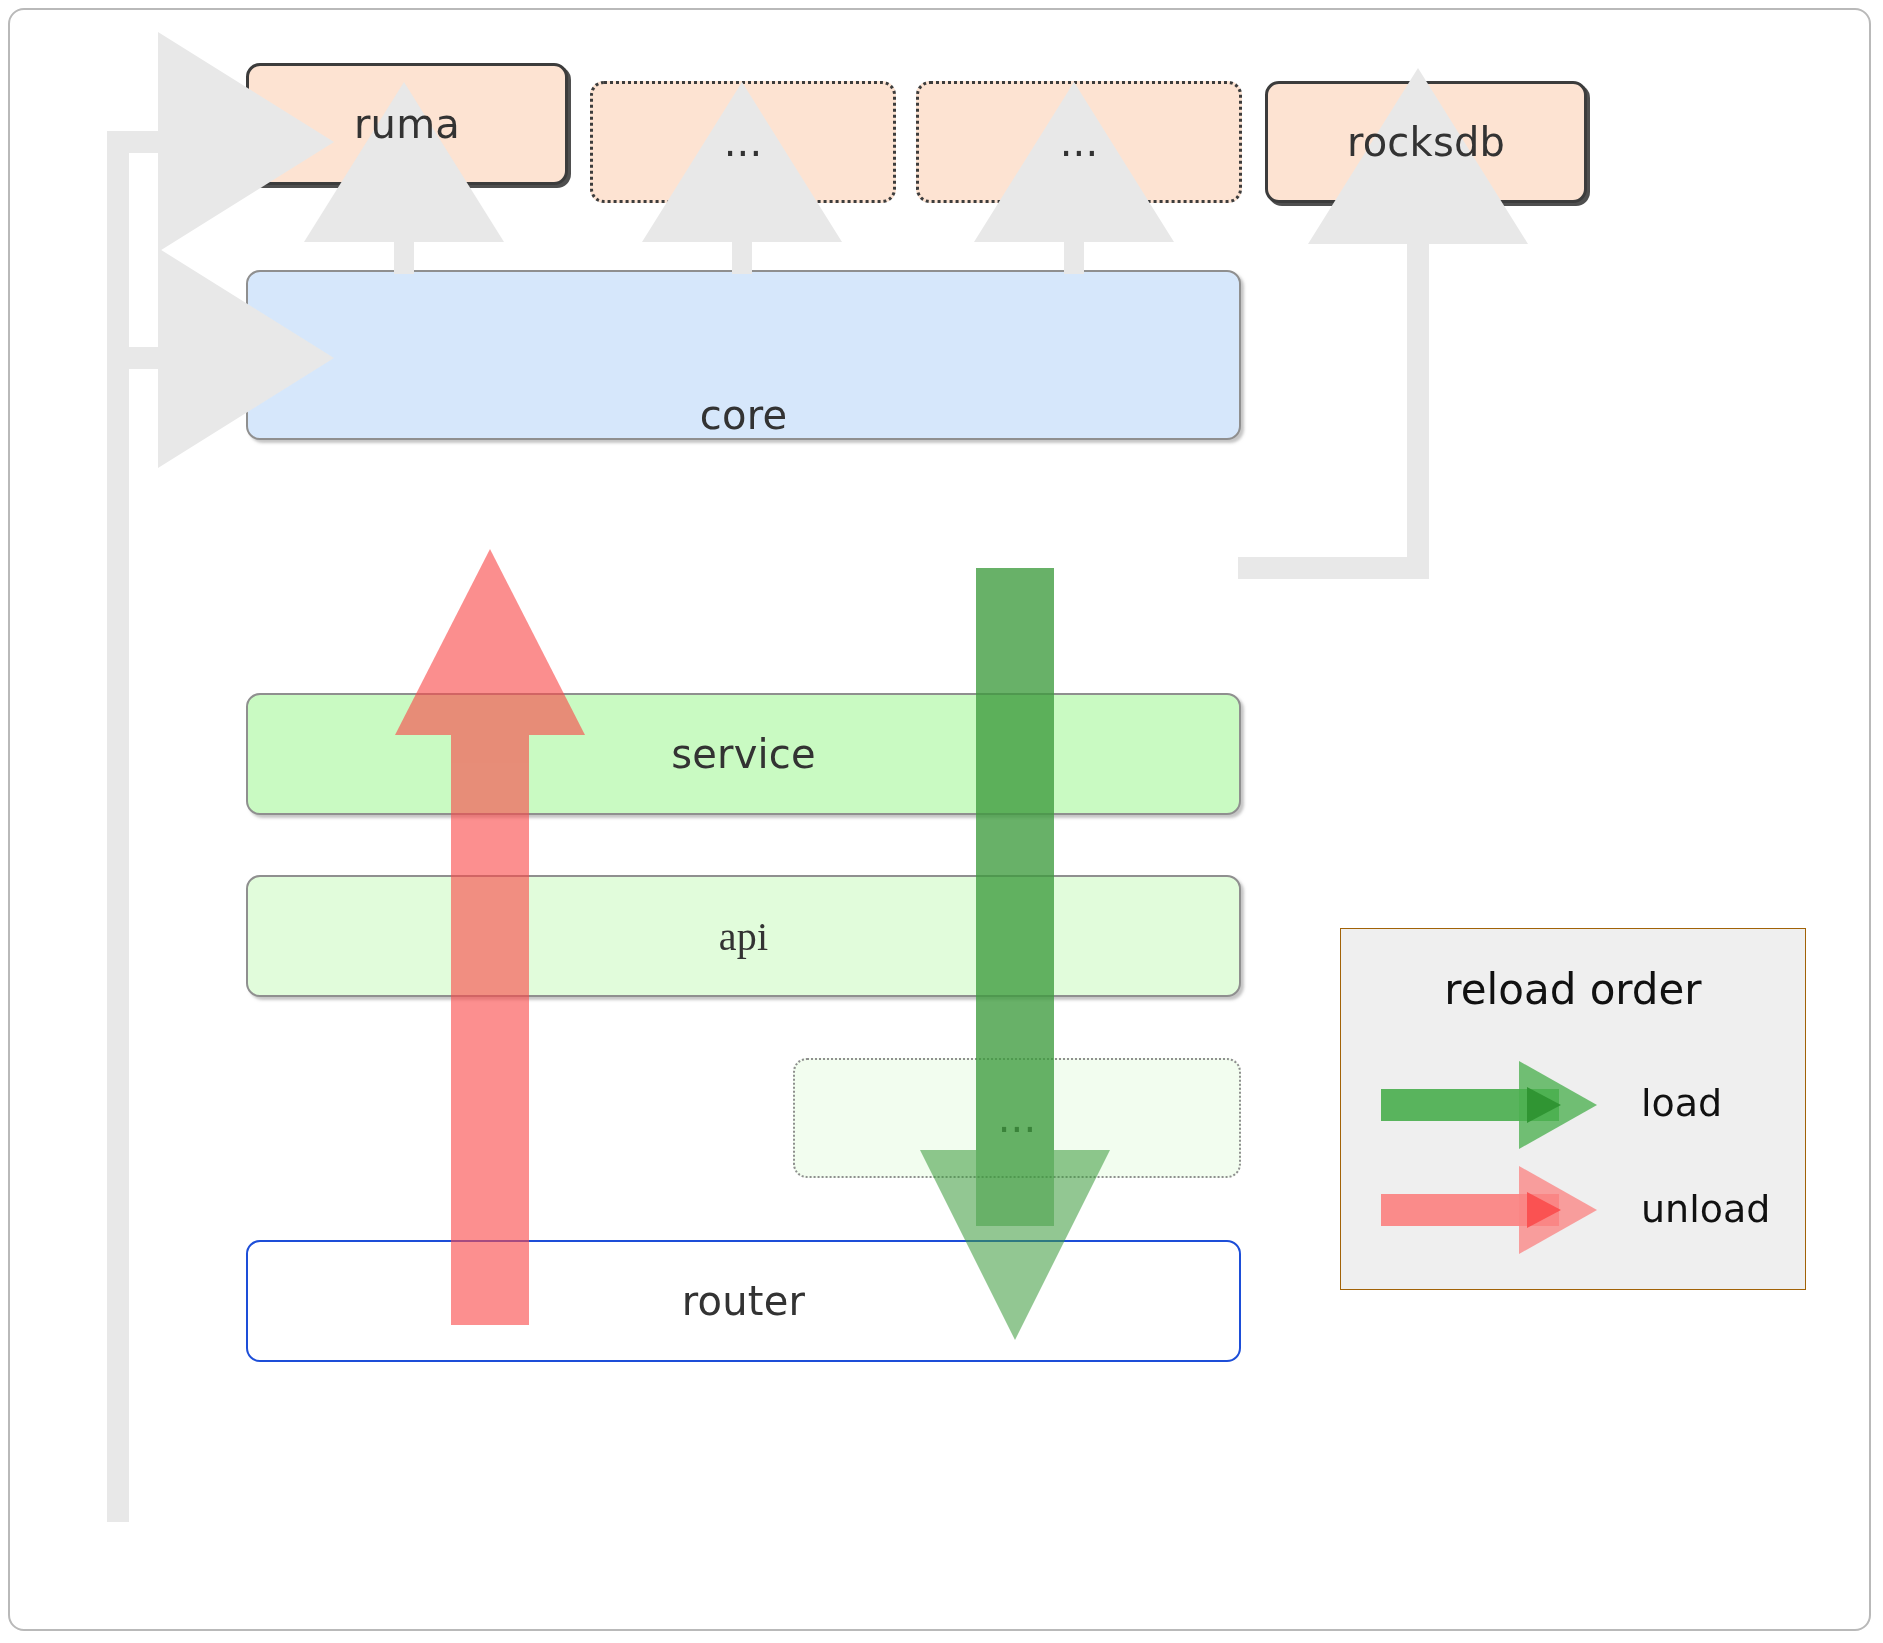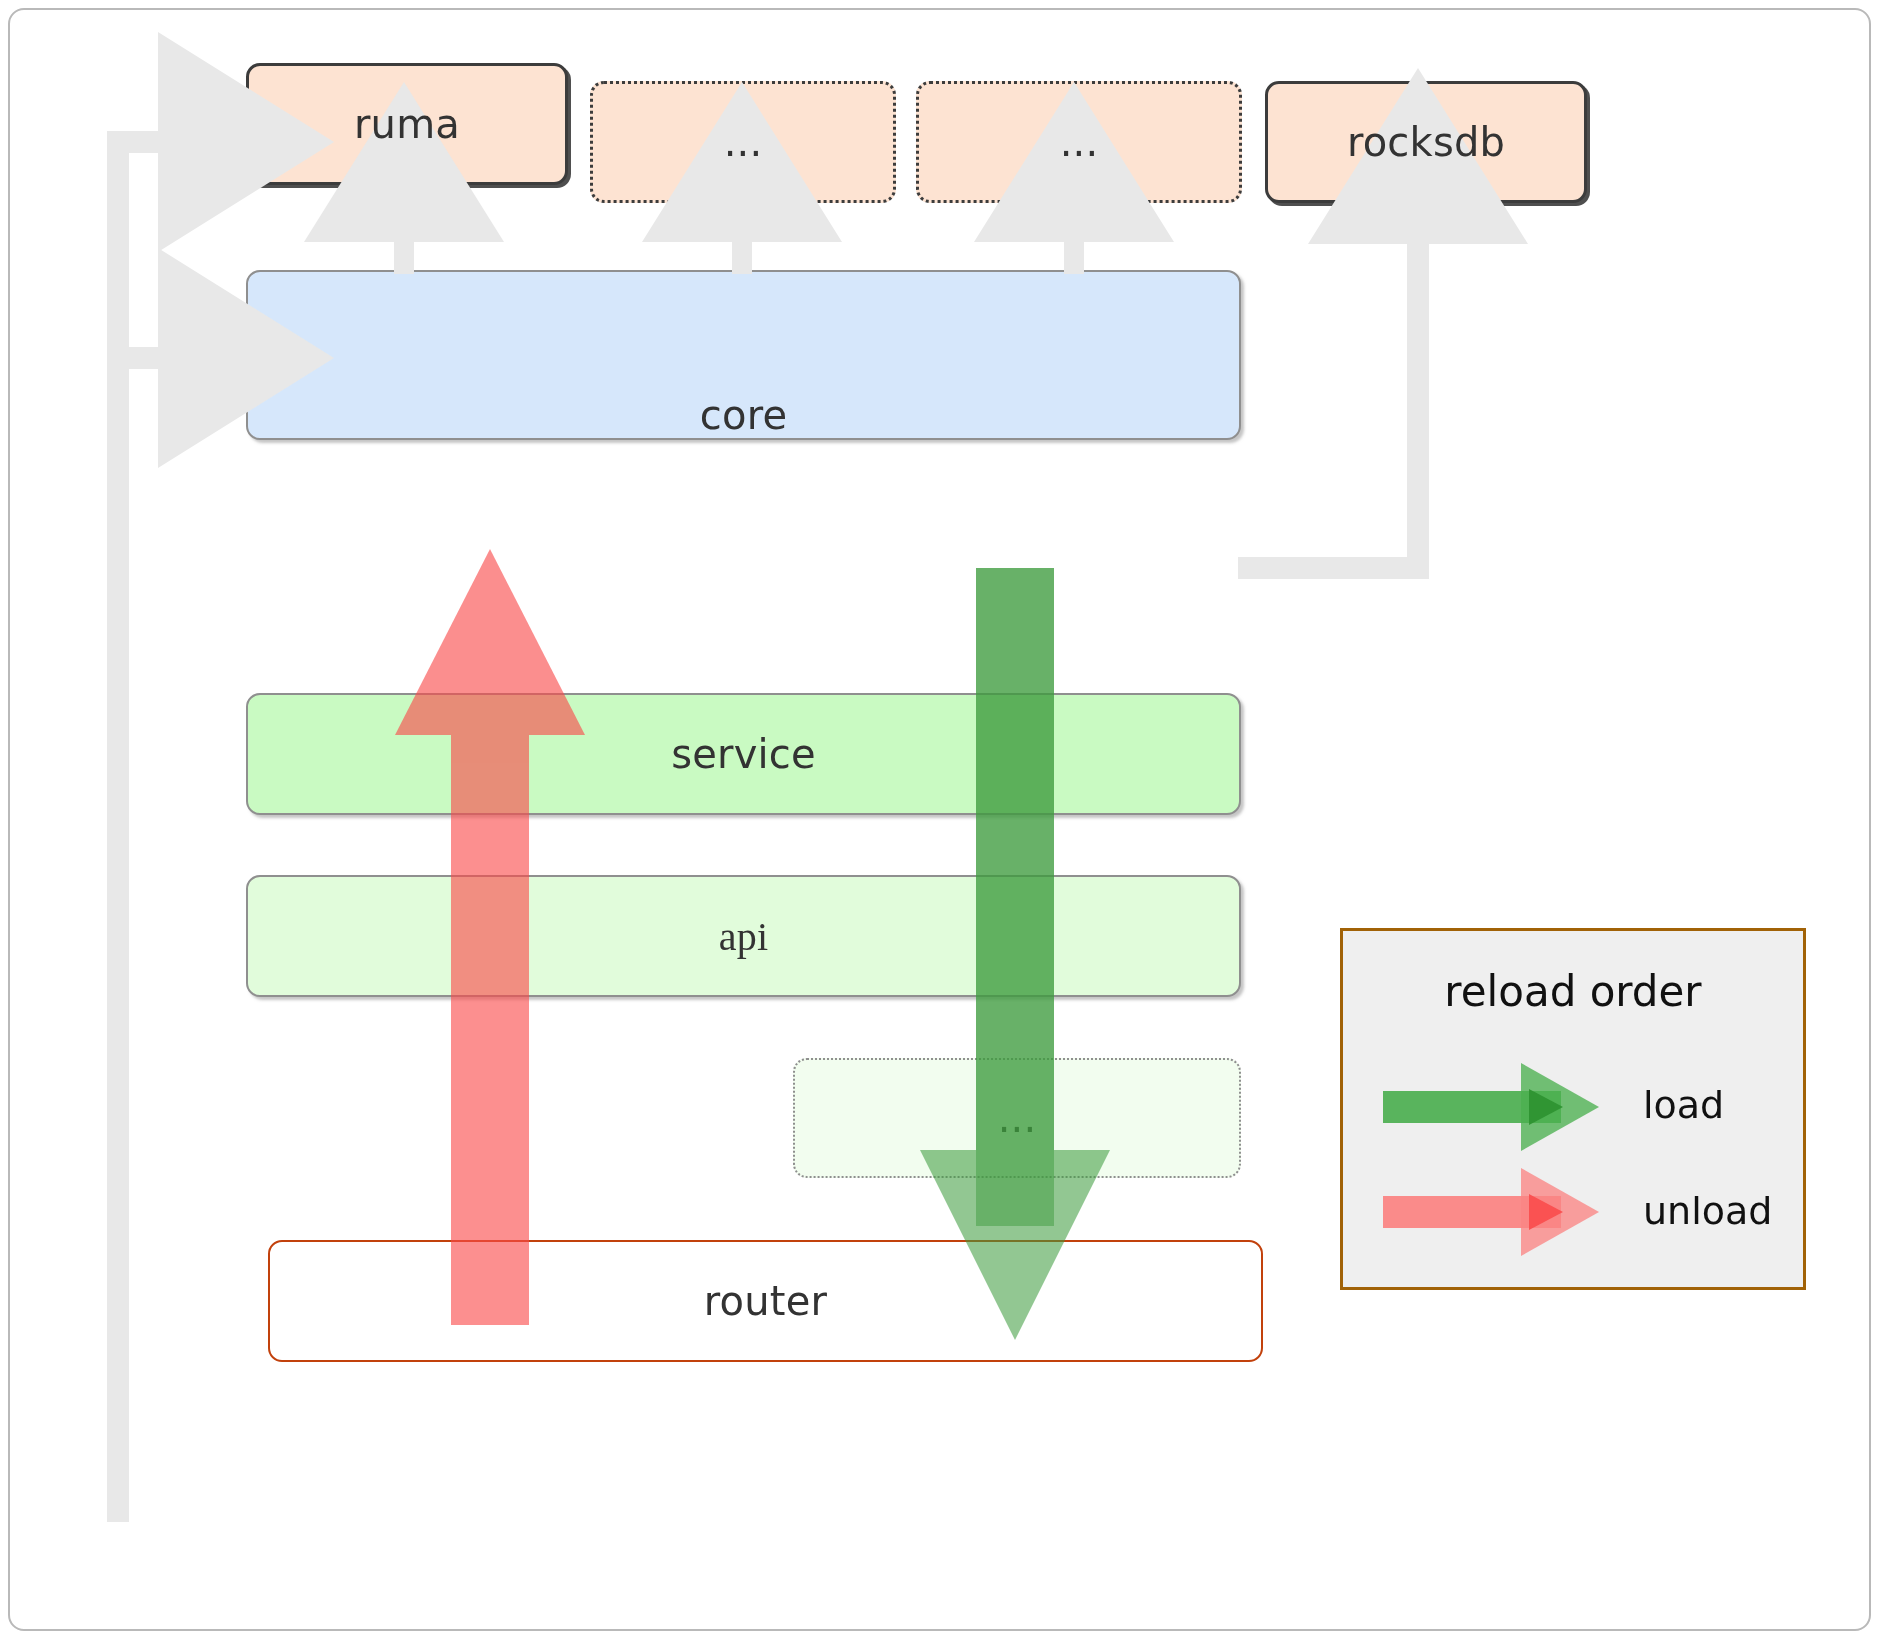--- a/index.html
+++ b/index.html
@@ -58,41 +58,40 @@
   
   .layer {
     border: 2px solid #8f8f8f;
     box-shadow: 3px 3px 3px rgba(150,150,150,0.55);
   }
   .layer-dotted {
     border: 2px dotted #8f8f8f;
     box-shadow: none;
   }
   .layer-plain {
-    border: 2px solid #c2410c;
+    border: 2px solid #1d4ed8;
     box-shadow: none;
     background: #ffffff;
-    margin-left: 22px;
   }
 
   .app-box {
     background: #08519c;
     border: 3px solid #111111;
     box-shadow: 3px 3px 0 rgba(20,20,20,0.95);
     color: #ffffff;
     font-weight: bold;
     font-size: 42px;
   }
 
   
   .legend {
     position: absolute;
     box-sizing: border-box;
     background: #efefef;
-    border: 3px solid #a16207;
+    border: 1px solid #a16207;
   }
   .legend-title {
     position: absolute;
     width: 100%;
     text-align: center;
     top: 36px;
     font-size: 42px;
     color: #111111;
   }
   .legend-label {

